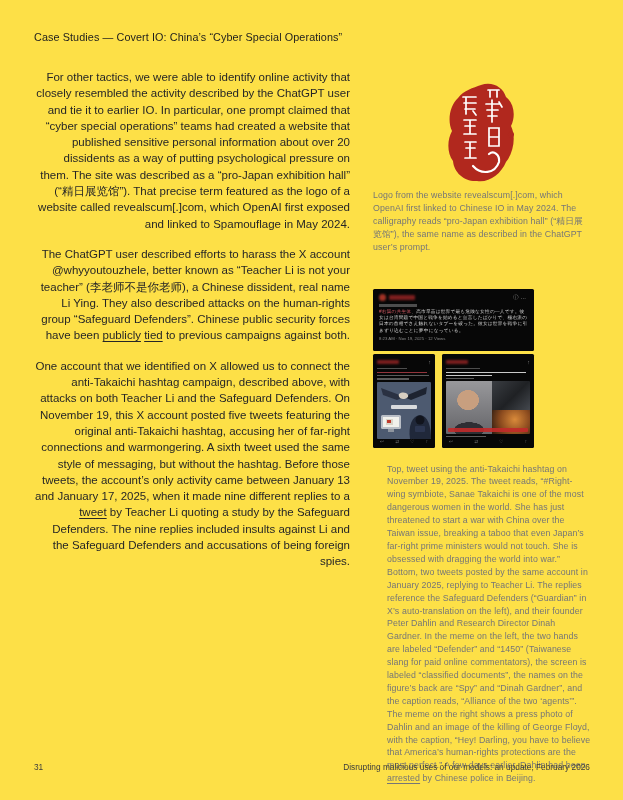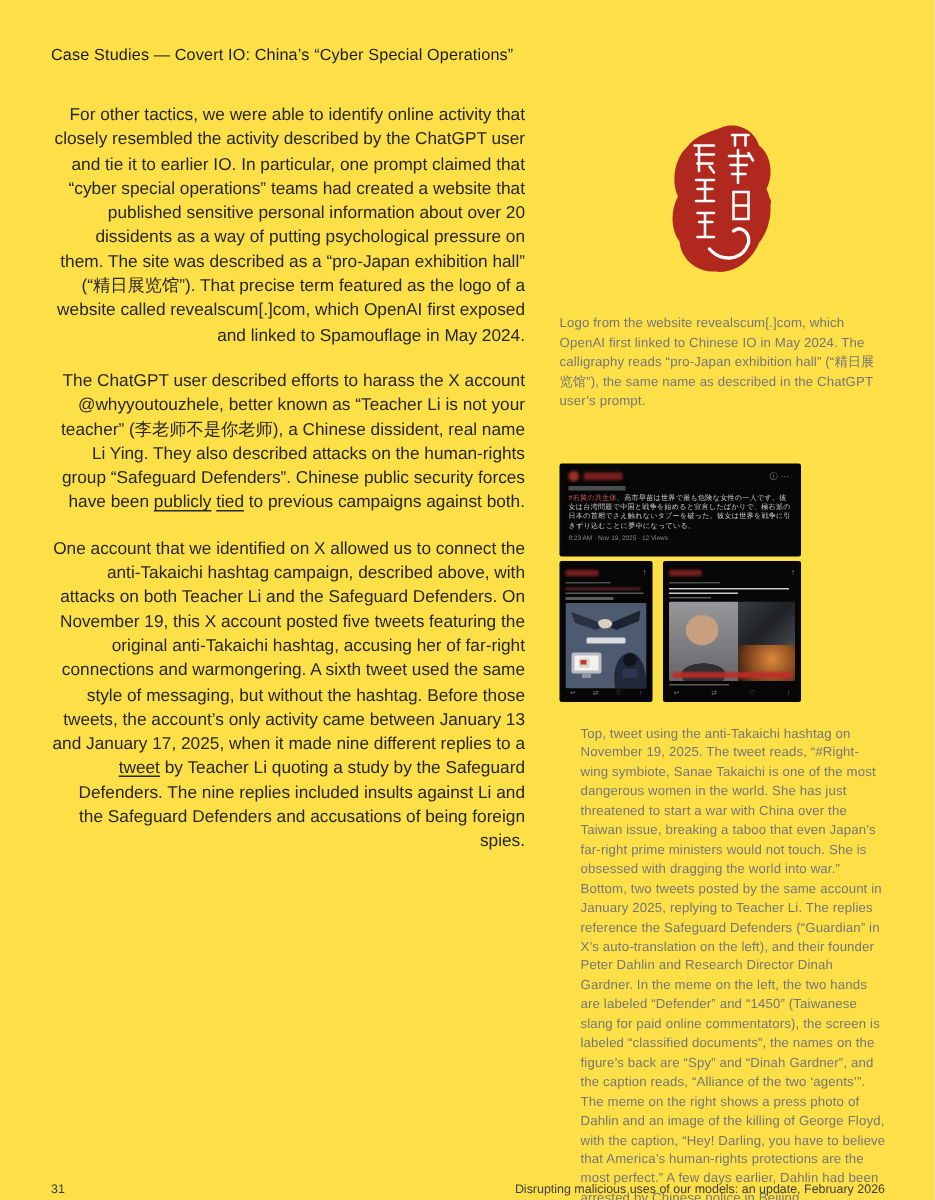--- a/index.html
+++ b/index.html
@@ -16,21 +16,21 @@
     position:absolute; left:34px; top:69px; width:316px;
     font-size:11.5px; line-height:16.3px; color:#262626;text-align:right;
   }
   .left-col p{margin:0 0 14px 0;}
   .link{text-decoration:underline; text-underline-offset:2px; cursor:pointer;}
   .right-col{position:absolute; left:373px; top:70px; width:218px;}
   .seal-wrap{height:116px; display:flex; justify-content:center; align-items:flex-start; padding-top:12px; box-sizing:border-box;}
   .caption{
     font-size:8.8px; line-height:12.9px; color:#767676; letter-spacing:.1px;
   }
-  .caption.c1{margin-top:23px;}
+  .caption.c1{margin-top:3px;}
   .caption.c2{margin-top:15px;margin-left:14px;}
   
   .tweet-figure{margin-top:35px; width:161px;}
   .tw{background:#070707; border-radius:1.5px; box-sizing:border-box; overflow:hidden;}
   .tw-top{width:161px; height:62px; padding:5px 6px; display:flex; flex-direction:column;}
   .tw-row{margin-top:3px; display:flex; justify-content:space-between;}
   .tw-bl{width:62px; height:94px; padding:4px; display:flex; flex-direction:column;}
   .tw-br{width:92px; height:94px; padding:4px; display:flex; flex-direction:column;}
   .tw-head{display:flex; align-items:center; height:8px; flex:none;}
   .avatar{width:7px; height:7px; border-radius:50%; background:#a33226; filter:blur(1px); flex:none;}
@@ -55,21 +55,21 @@
       radial-gradient(ellipse 40% 32% at 48% 36%, #c89f7f 0 58%, rgba(0,0,0,0) 60%),
       radial-gradient(ellipse 55% 24% at 50% 92%, #2e2e33 0 58%, rgba(0,0,0,0) 60%),
       linear-gradient(#98989b, #66666a);
     filter:blur(.4px);
   }
   .side{width:45%; height:100%; display:flex; flex-direction:column;}
   .arrest{height:55%; background:linear-gradient(135deg,#3a3d42,#1f2124 55%,#44484e); filter:blur(.4px);}
   .fire{height:45%; background:radial-gradient(circle at 60% 40%, #d98a3a 0, #8a4a1e 55%, #2a1a10 100%); filter:blur(.4px);}
   .red-overlay{position:absolute; left:2px; right:2px; bottom:2px; height:4px; background:#c22b2b; filter:blur(.6px); border-radius:1px; opacity:.9;}
   .doc-footer{
-    position:absolute; left:34px; right:33px; top:787px;
+    position:absolute; left:34px; right:33px; top:762px;
     display:flex; justify-content:space-between;
     font-size:8.3px; color:#3c3c3c;
   }
 </style>
 </head>
 <body>
 
 <div class="page">
 
   <div class="doc-header">Case Studies — Covert IO: China’s “Cyber Special Operations”</div>

